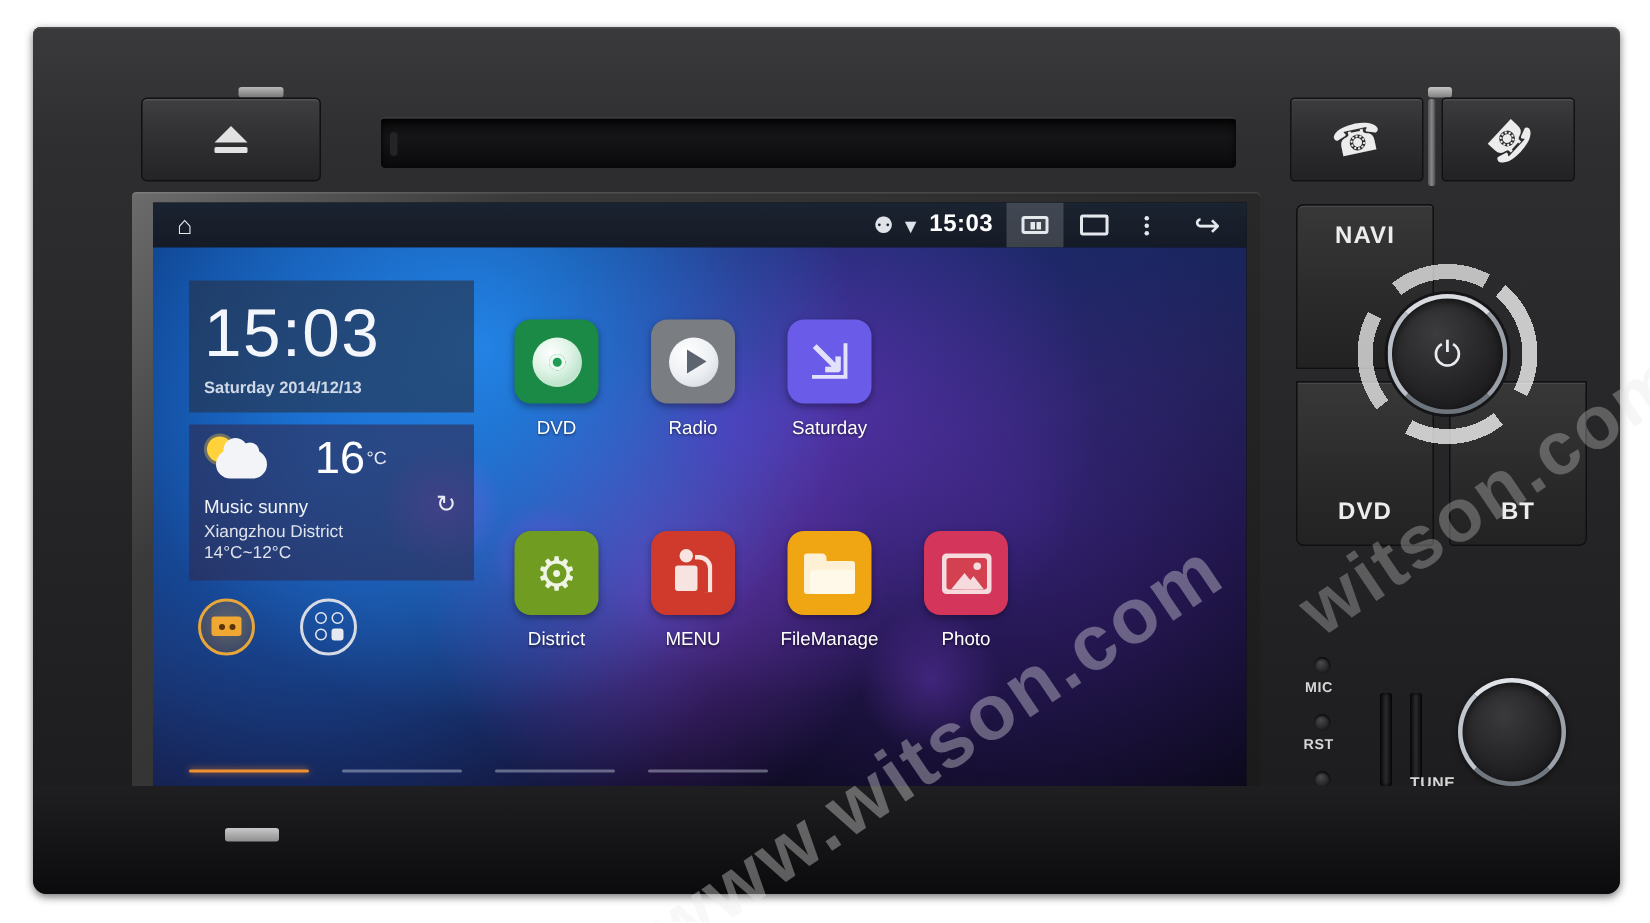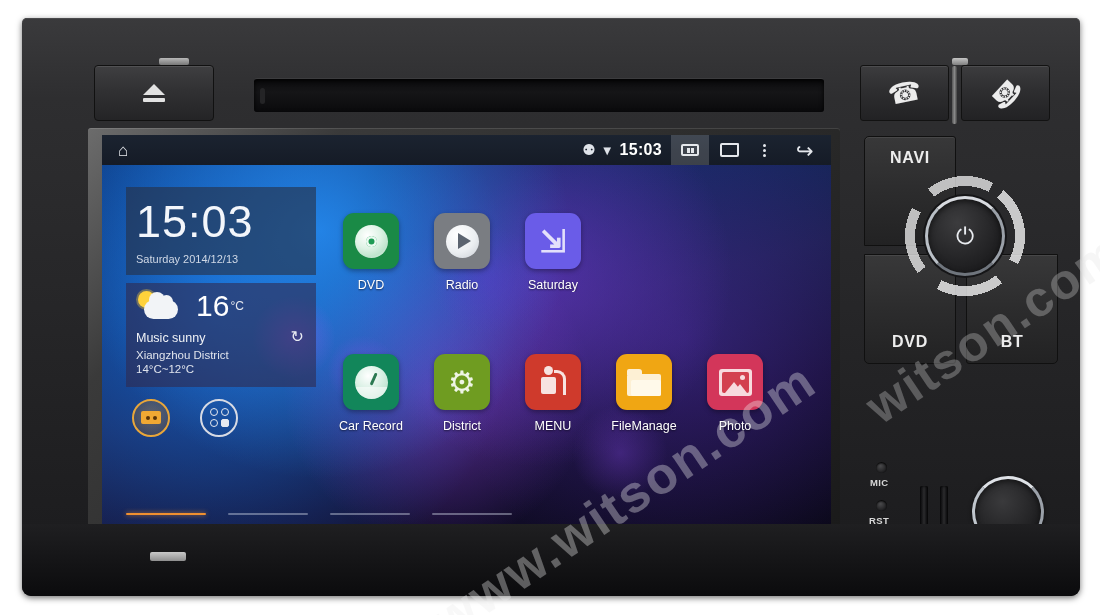--- a/index.html
+++ b/index.html
@@ -172,27 +172,27 @@
   
   #widgets { position:absolute; left: 24px; top: 22px; width: 190px; }
   #clock-widget {
     background: rgba(38,48,70,.62);
     padding: 12px 10px 10px 10px;
   }
   #clock-time {
     font-size: 45px; color: #f3f6fb; line-height: 1;
     font-weight: 300; letter-spacing: 1px;
   }
-  #clock-date { font-size: 11px; color:#cfd8e6; margin-top: 9px; }
+  #clock-date { font-size: 11px; color:#cfd8e6; margin-top: 9px; font-weight: bold; }
   #weather-widget {
     background: rgba(48,42,78,.60);
     margin-top: 8px; padding: 8px 10px 10px 10px;
     position: relative;
   }
-  #weather-top { display:flex; align-items:center; gap: 14px; }
+  #weather-top { display:flex; align-items:center; gap: 28px; }
   .wx-icon { position:relative; width: 46px; height: 30px; }
   .wx-sun {
     position:absolute; left:2px; top:0; width:17px; height:17px;
     background:#ffd23b; border-radius:50%;
     box-shadow: 0 0 0 2px rgba(255,210,59,.35);
   }
   .wx-cloud {
     position:absolute; left:8px; top:9px; width:34px; height:19px;
     background:#f2f4f7; border-radius:11px;
   }
@@ -397,21 +397,21 @@
     position:absolute; left: 10px; top: 234px;
     width: 194px; height: 42px;
     background: linear-gradient(180deg,#363637 0%,#2a2a2b 55%,#202021 100%);
     border: 1px solid #101010; border-radius: 0 0 6px 6px;
     color:#ededed; font-weight:bold; font-size:15px; letter-spacing:1px;
     display:flex; align-items:center; justify-content:center;
     box-shadow: inset 0 1px 0 rgba(255,255,255,.08);
   }
 
   
-  #rbottom { position:absolute; left: 842px; top: 436px; width: 215px; height: 130px; }
+  #rbottom { position:absolute; left: 842px; top: 412px; width: 215px; height: 130px; }
   .hole {
     position:absolute; width: 11px; height: 11px; border-radius:50%;
     background: radial-gradient(circle at 40% 35%, #4b4b4d, #0c0c0e);
     box-shadow: inset 0 1px 2px #000;
   }
   .hole-label {
     position:absolute; font-size: 9.5px; font-weight:bold; color:#d7d7d7; letter-spacing:.4px;
   }
   #hole-mic { left: 12px; top: 8px; }      #lbl-mic { left: 6px; top: 23px; }
   #hole-rst { left: 12px; top: 46px; }     #lbl-rst { left: 5px; top: 61px; }
@@ -580,26 +580,20 @@
 
             <div class="app">
               <div class="app-tile" style="background:#6a5ce8">
                 <span class="g-bt">⇲</span>
               </div>
               <div class="app-label">Saturday</div>
             </div>
           </div>
 
           <div class="app-row">
-            <div class="app">
-              <div class="app-tile" style="background:#12865a">
-                <span class="g-gauge"></span>
-              </div>
-              <div class="app-label">Car Record</div>
-            </div>
 
             <div class="app">
               <div class="app-tile" style="background:#6f9c21">
                 <span class="g-gear">⚙</span>
               </div>
               <div class="app-label">District</div>
             </div>
 
             <div class="app">
               <div class="app-tile" style="background:#cf3a2c">

